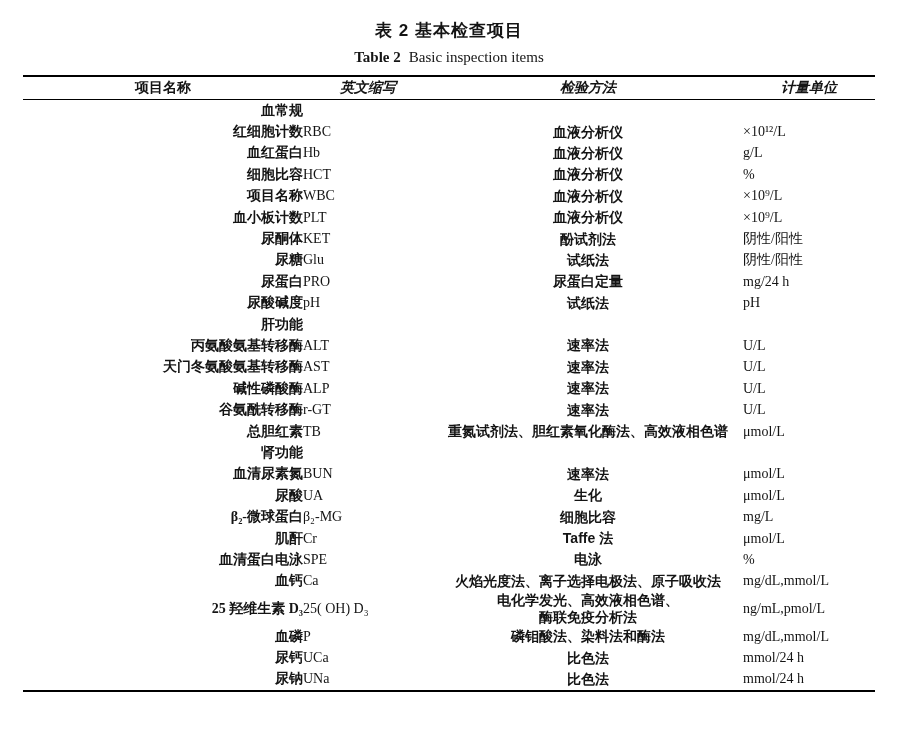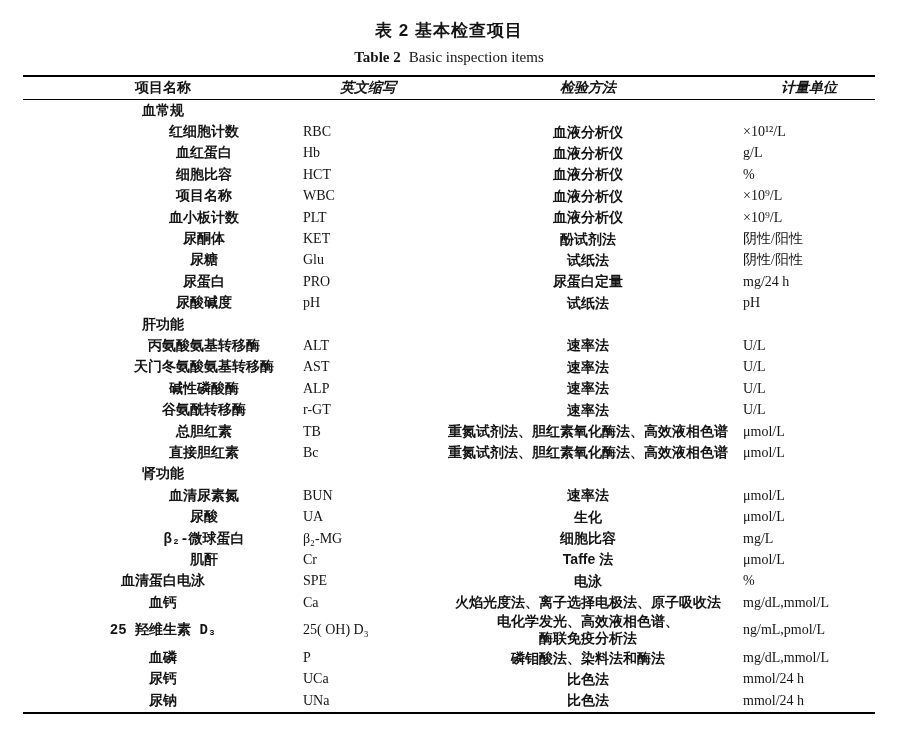--- a/index.html
+++ b/index.html
@@ -55,23 +55,23 @@
   }
   th.c-name { text-align: center; padding-left: 8px; margin-left: 32px; }
   th.c-mid  { text-align: center; font-style: italic; }
   table.insp td {
     height: 21.4px;
     padding: 0;
     vertical-align: middle;
     font-size: 14px;
   }
   td.name {
-    font-family: Liberation Mono, monospace;
-    font-weight: bold;
-    text-align: center;
+    font-family: Liberation Serif, serif;
+    font-weight: bold;
+    text-align: right;
     padding-left: 8px;
     white-space: nowrap;
   }
   td.name.ind { padding-left: 82px; margin-top: 20px; }
   td.abbr, td.unit {
     font-family: "Liberation Serif", "DejaVu Serif", serif;
     text-align: left;
     font-size: 14px;
     white-space: nowrap;
   }
@@ -201,26 +201,20 @@
           <td class="method">速率法</td>
           <td class="unit">U/L</td>
         </tr>
         <tr>
           <td class="name ind">总胆红素</td>
           <td class="abbr">TB</td>
           <td class="method">重氮试剂法、胆红素氧化酶法、高效液相色谱</td>
           <td class="unit">μmol/L</td>
         </tr>
         <tr>
-          <td class="name ind">直接胆红素</td>
-          <td class="abbr">Bc</td>
-          <td class="method">重氮试剂法、胆红素氧化酶法、高效液相色谱</td>
-          <td class="unit">μmol/L</td>
-        </tr>
-        <tr>
           <td class="name">肾功能</td>
           <td class="abbr"></td>
           <td class="method"></td>
           <td class="unit"></td>
         </tr>
         <tr>
           <td class="name ind">血清尿素氮</td>
           <td class="abbr">BUN</td>
           <td class="method">速率法</td>
           <td class="unit">μmol/L</td>

